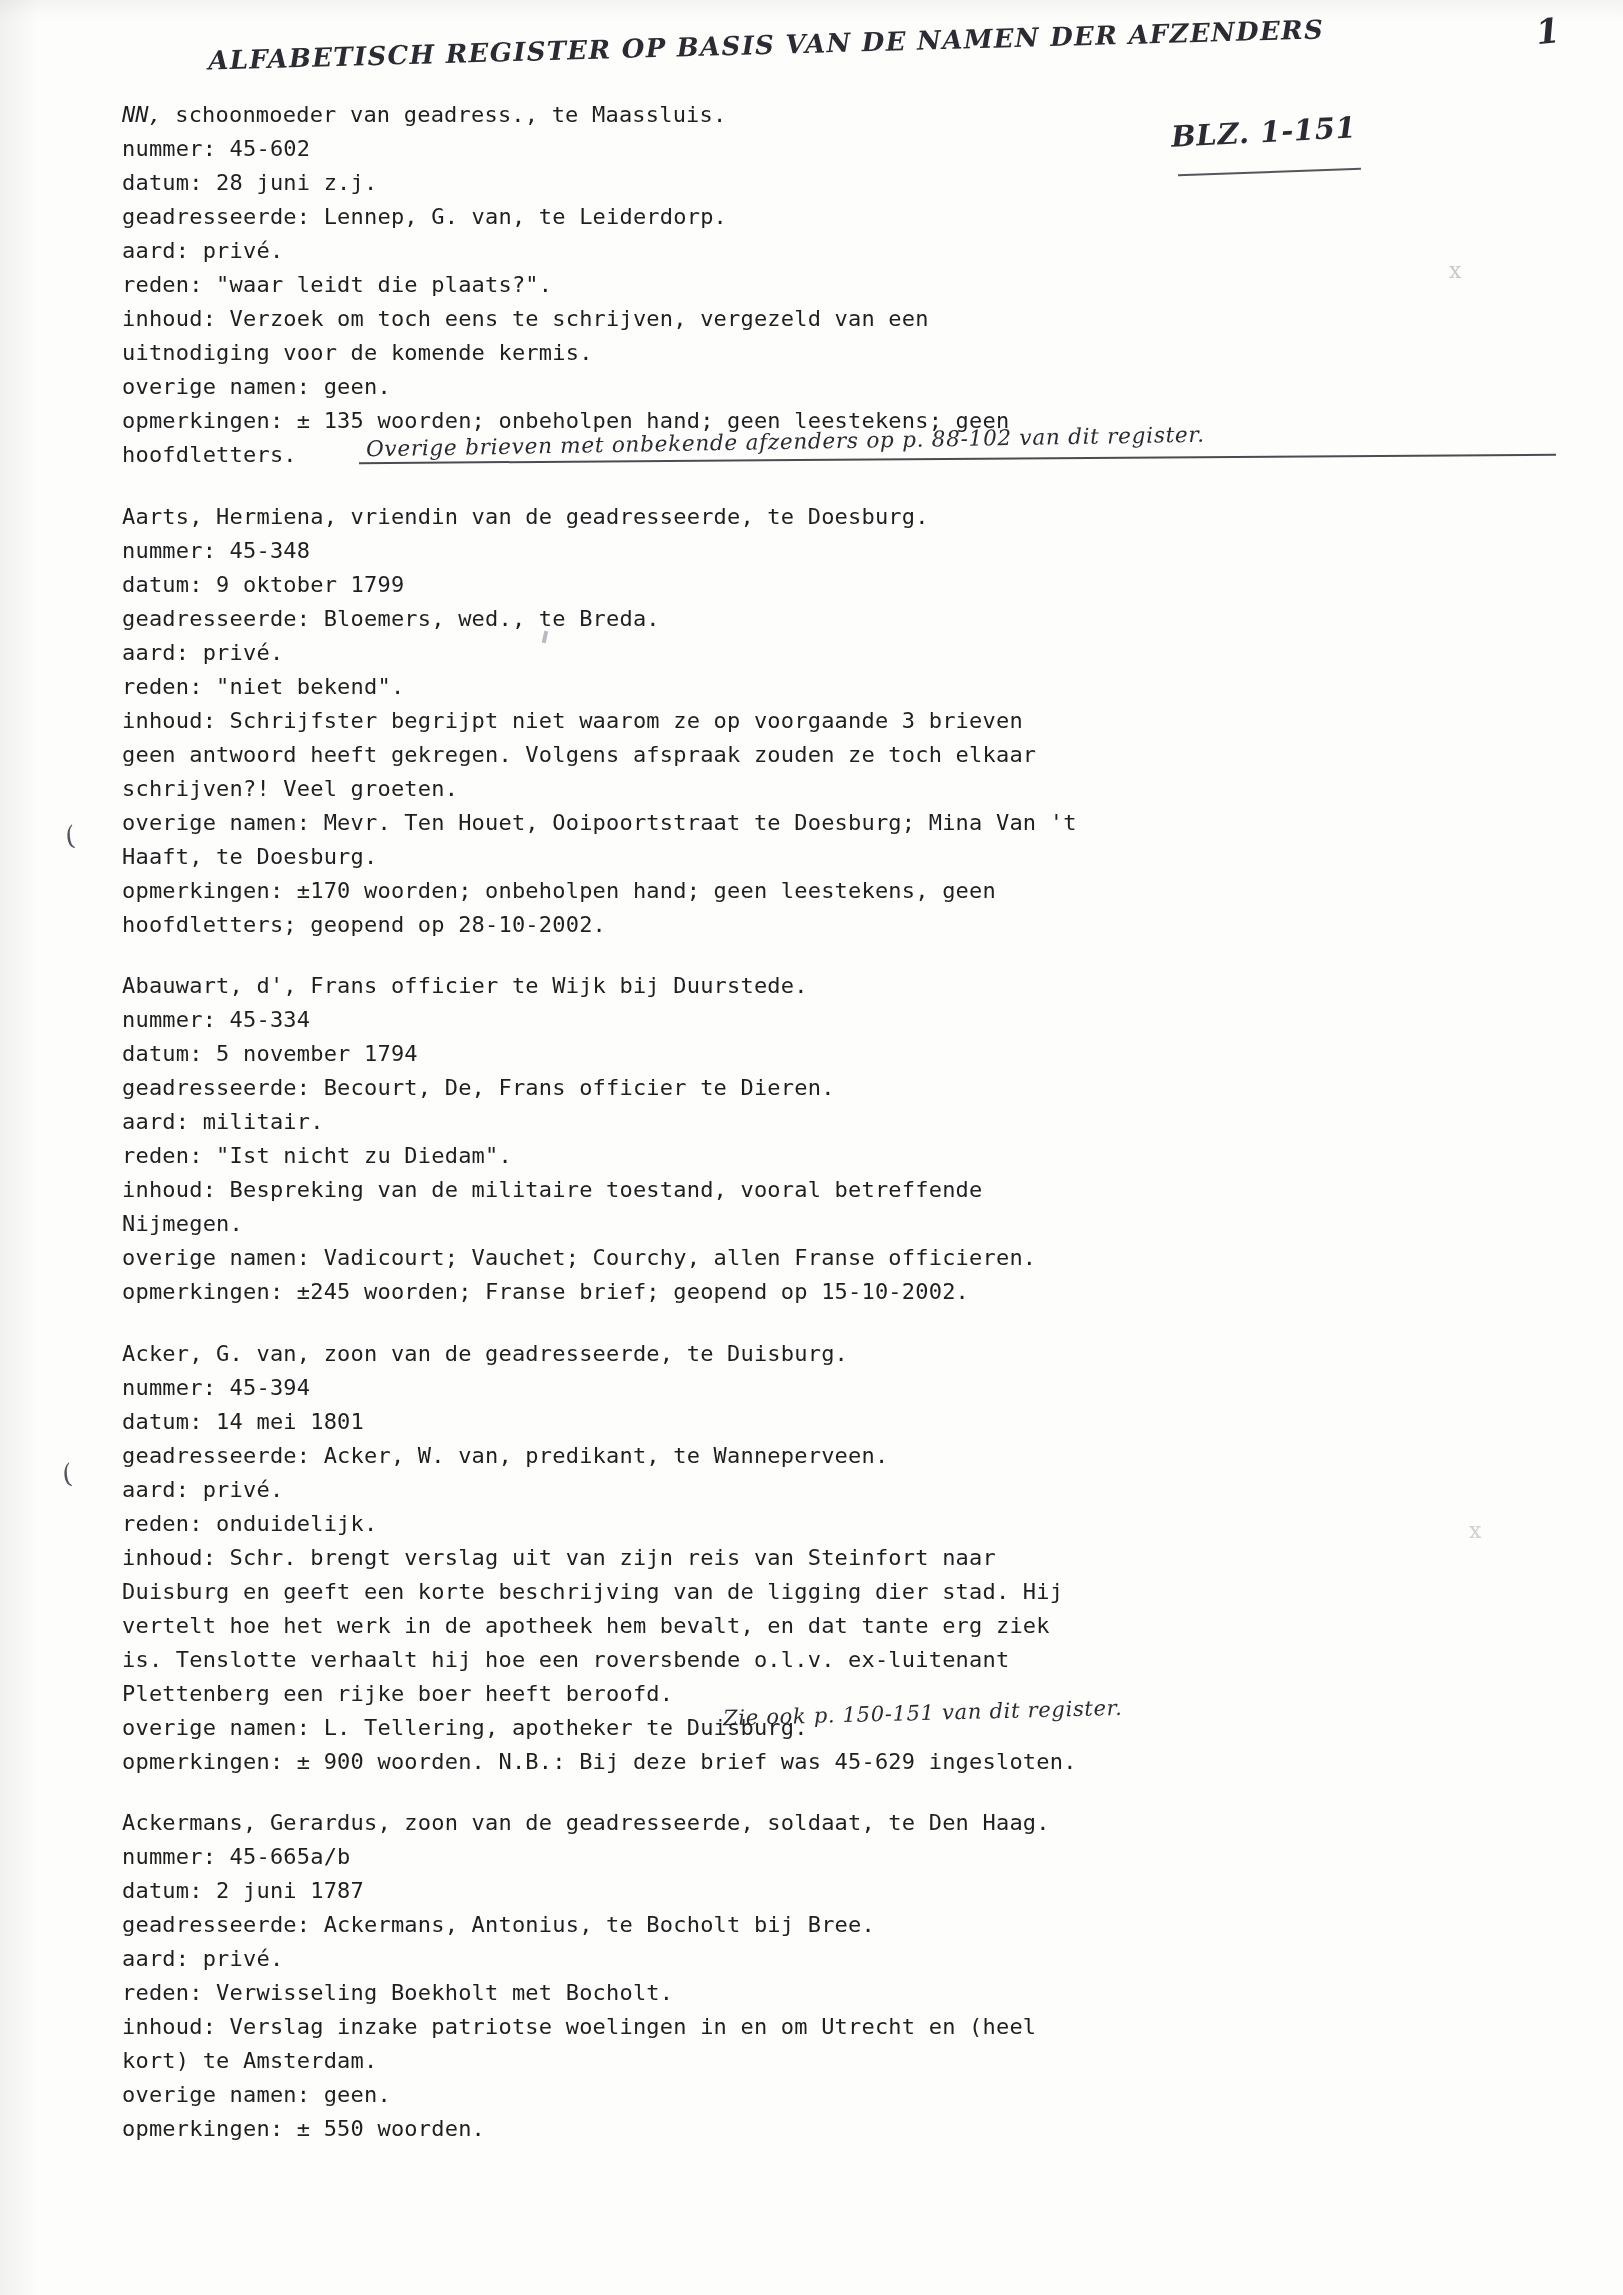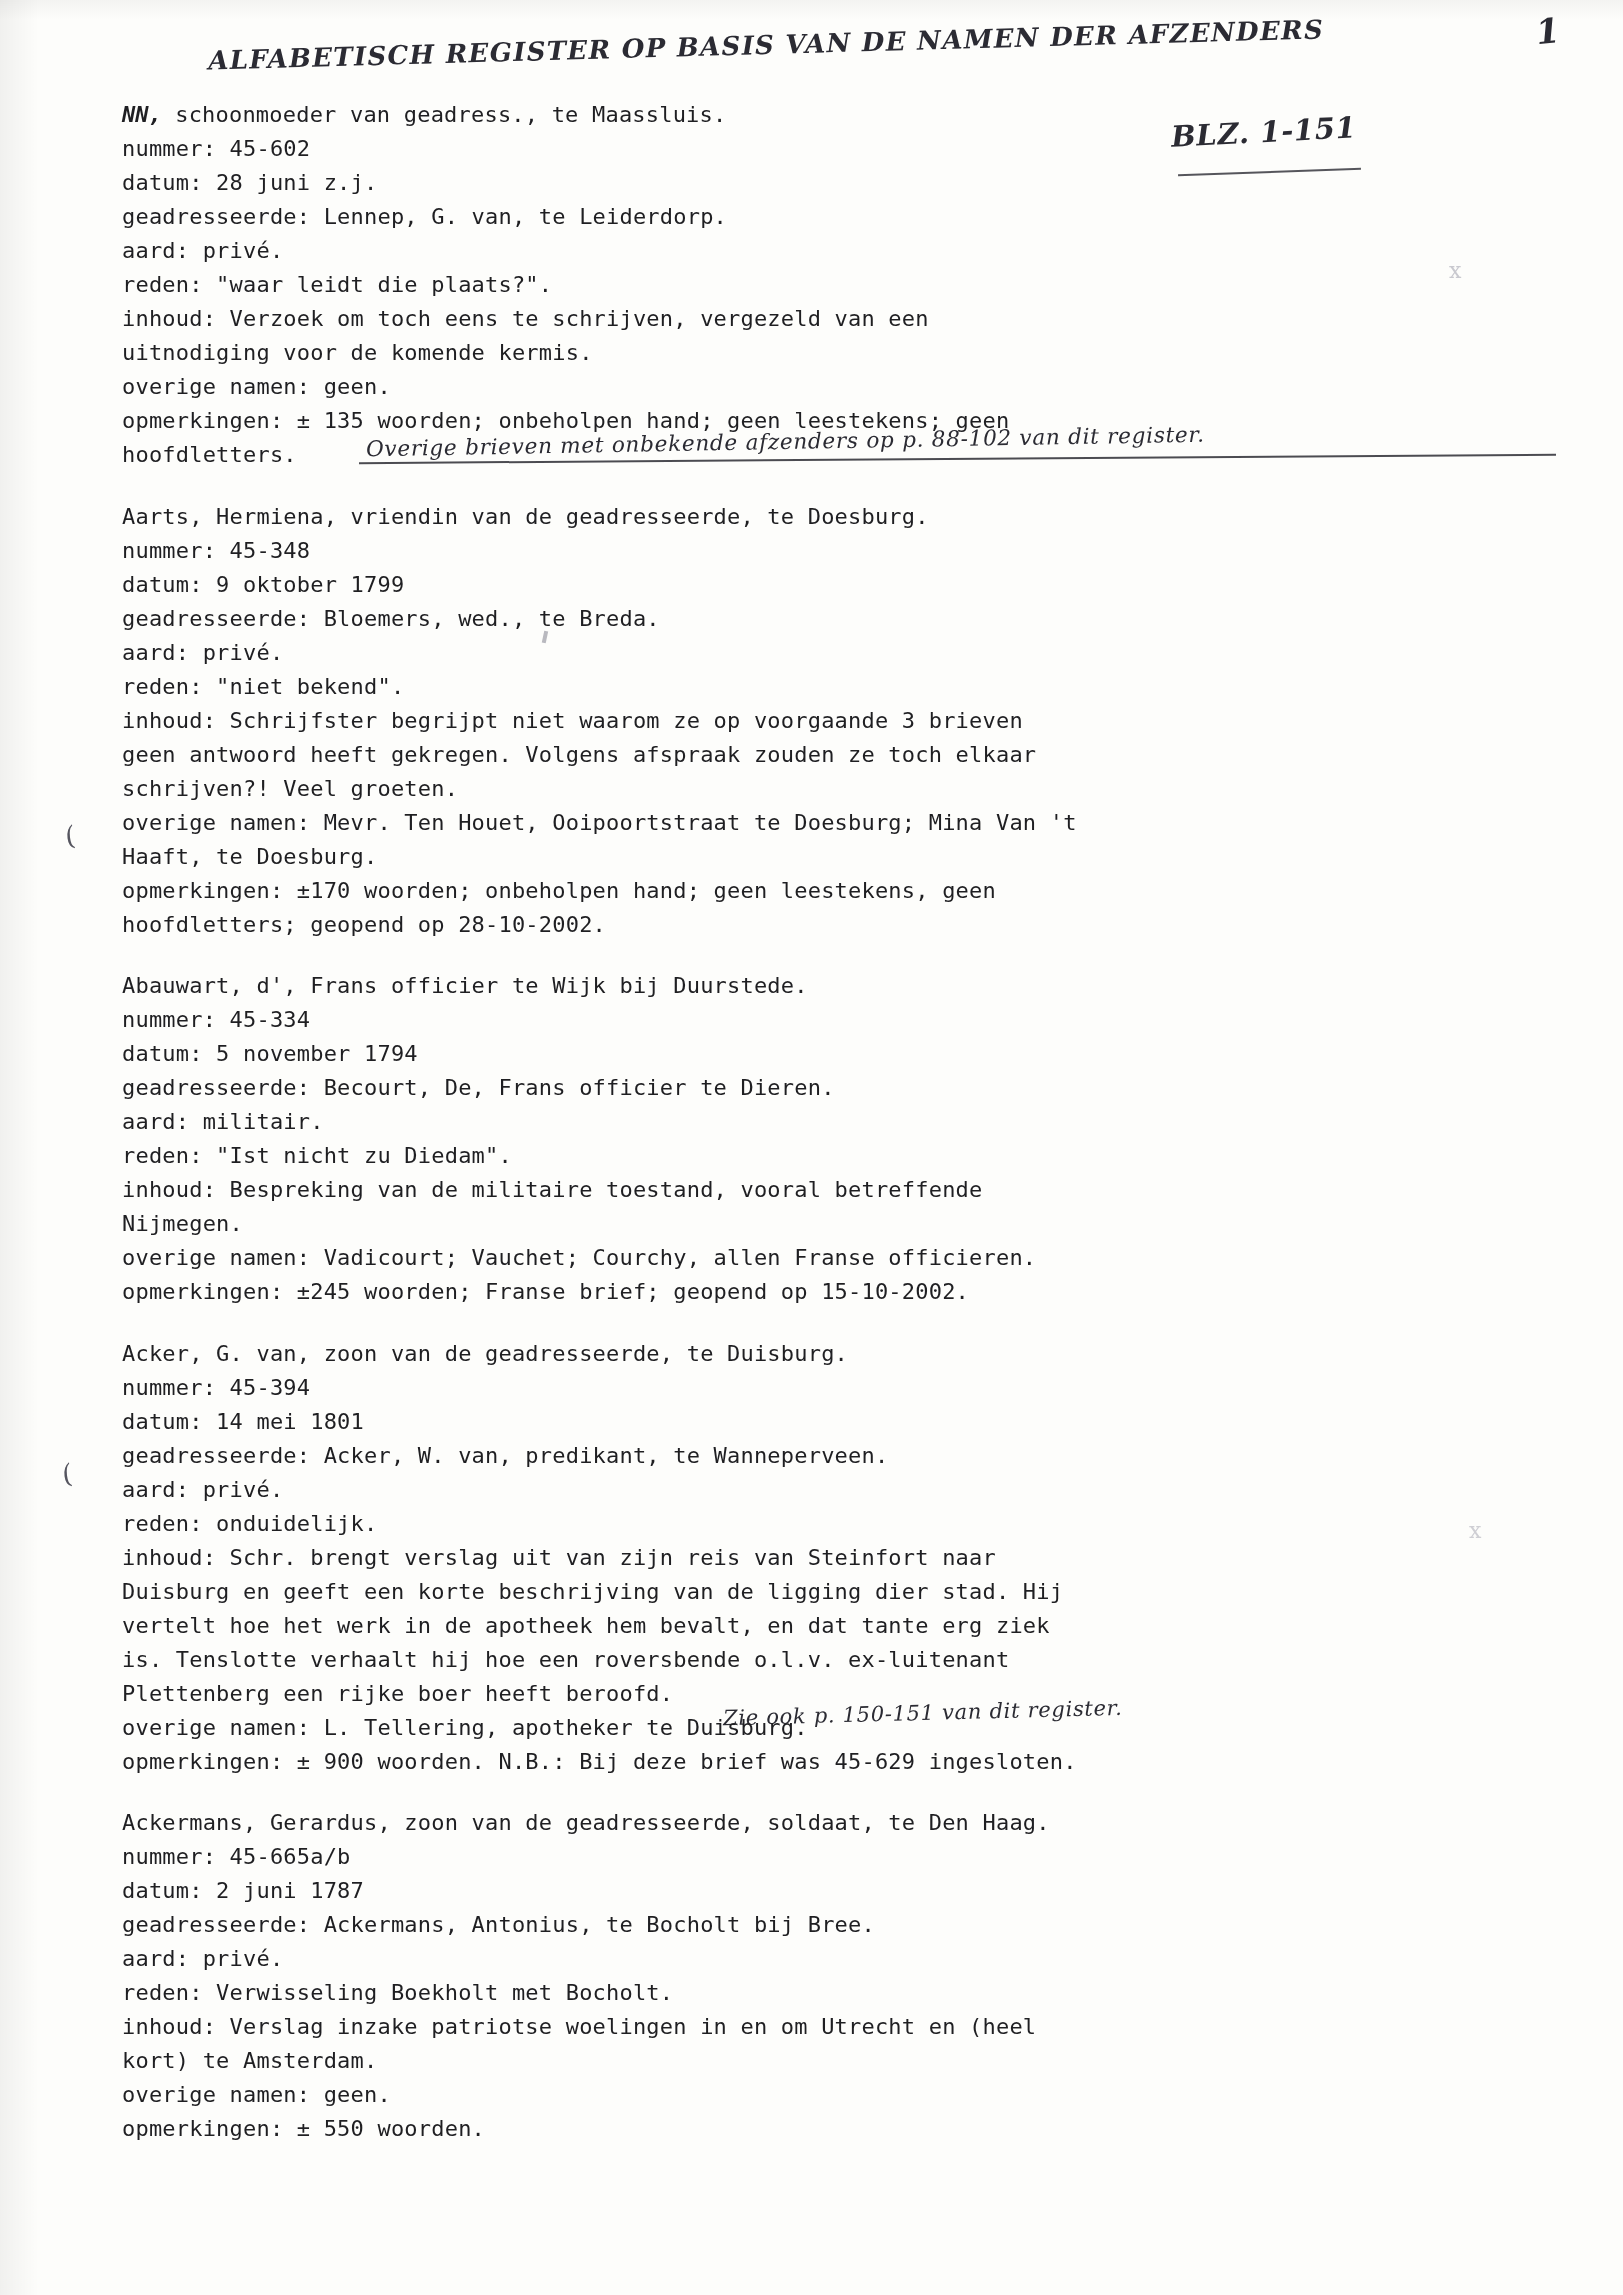--- a/index.html
+++ b/index.html
@@ -154,21 +154,21 @@
     font-size: 22px;
     line-height: 34px;
     letter-spacing: 0.2px;
     color: #1f1f22;
     white-space: pre-wrap;
   }
   .entry { margin: 0 0 0 0; }
   .entry + .entry { margin-top: 27.5px; }
   .line { white-space: pre-wrap; }
   .nn-bold {
-    font-weight: bold;
+    font-weight: normal;
     font-style: italic;
     letter-spacing: 0px;
   }
 </style>
 </head>
 <body>
 
 <div class="page">
   <div class="scan-edge-left"></div>
   <div class="scan-edge-top"></div>

